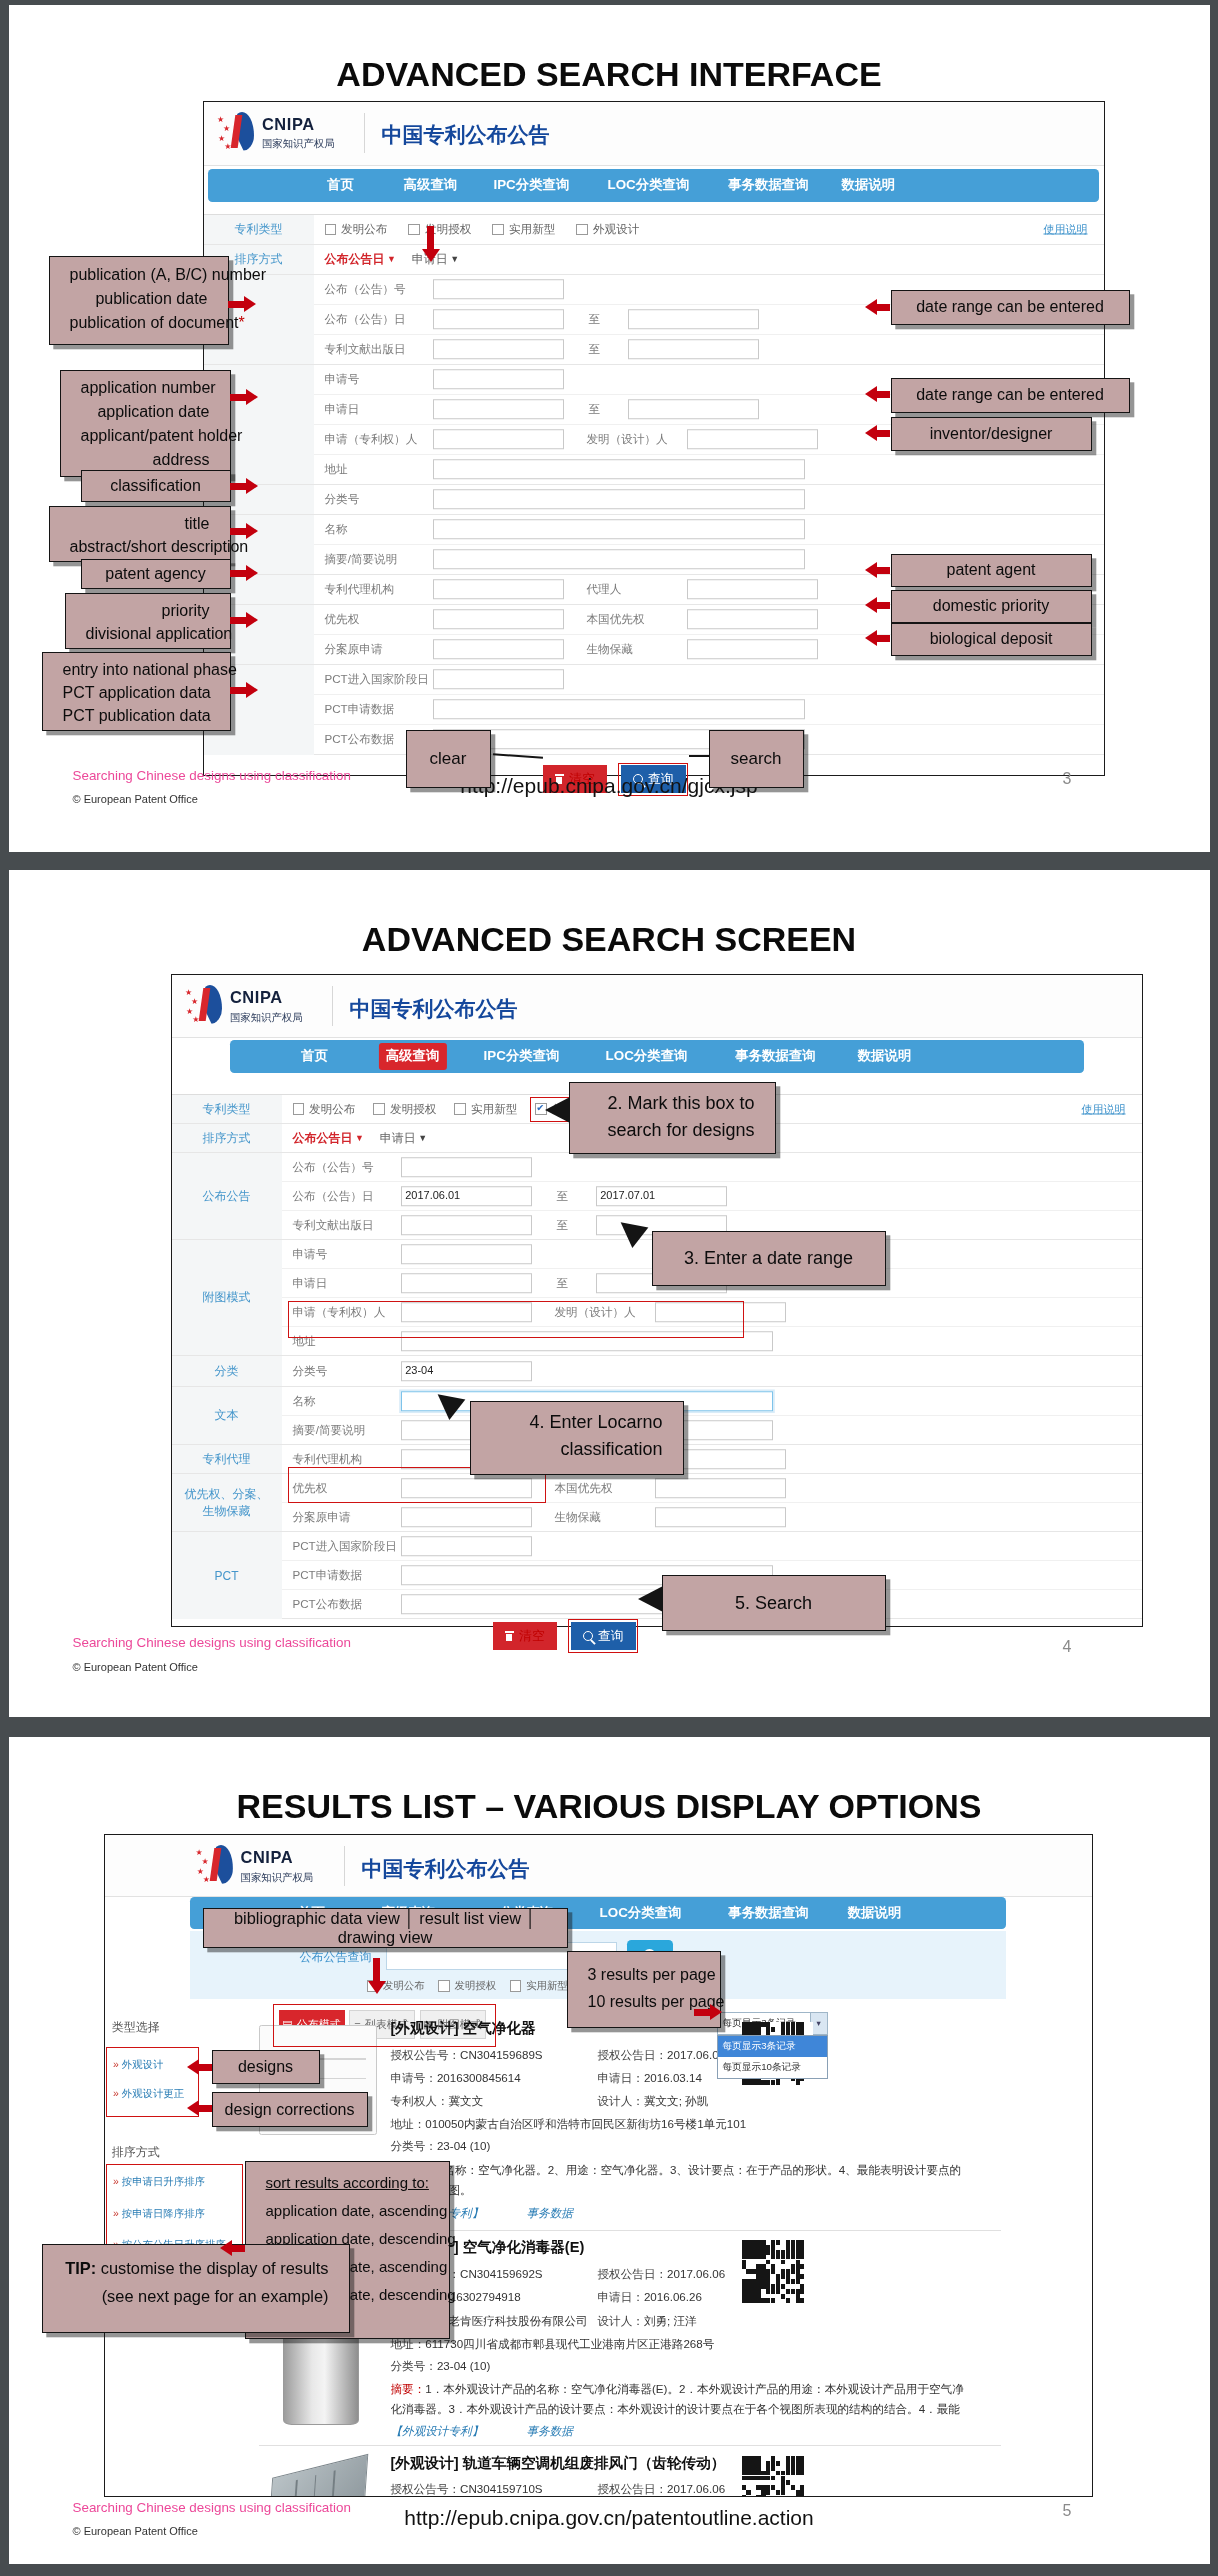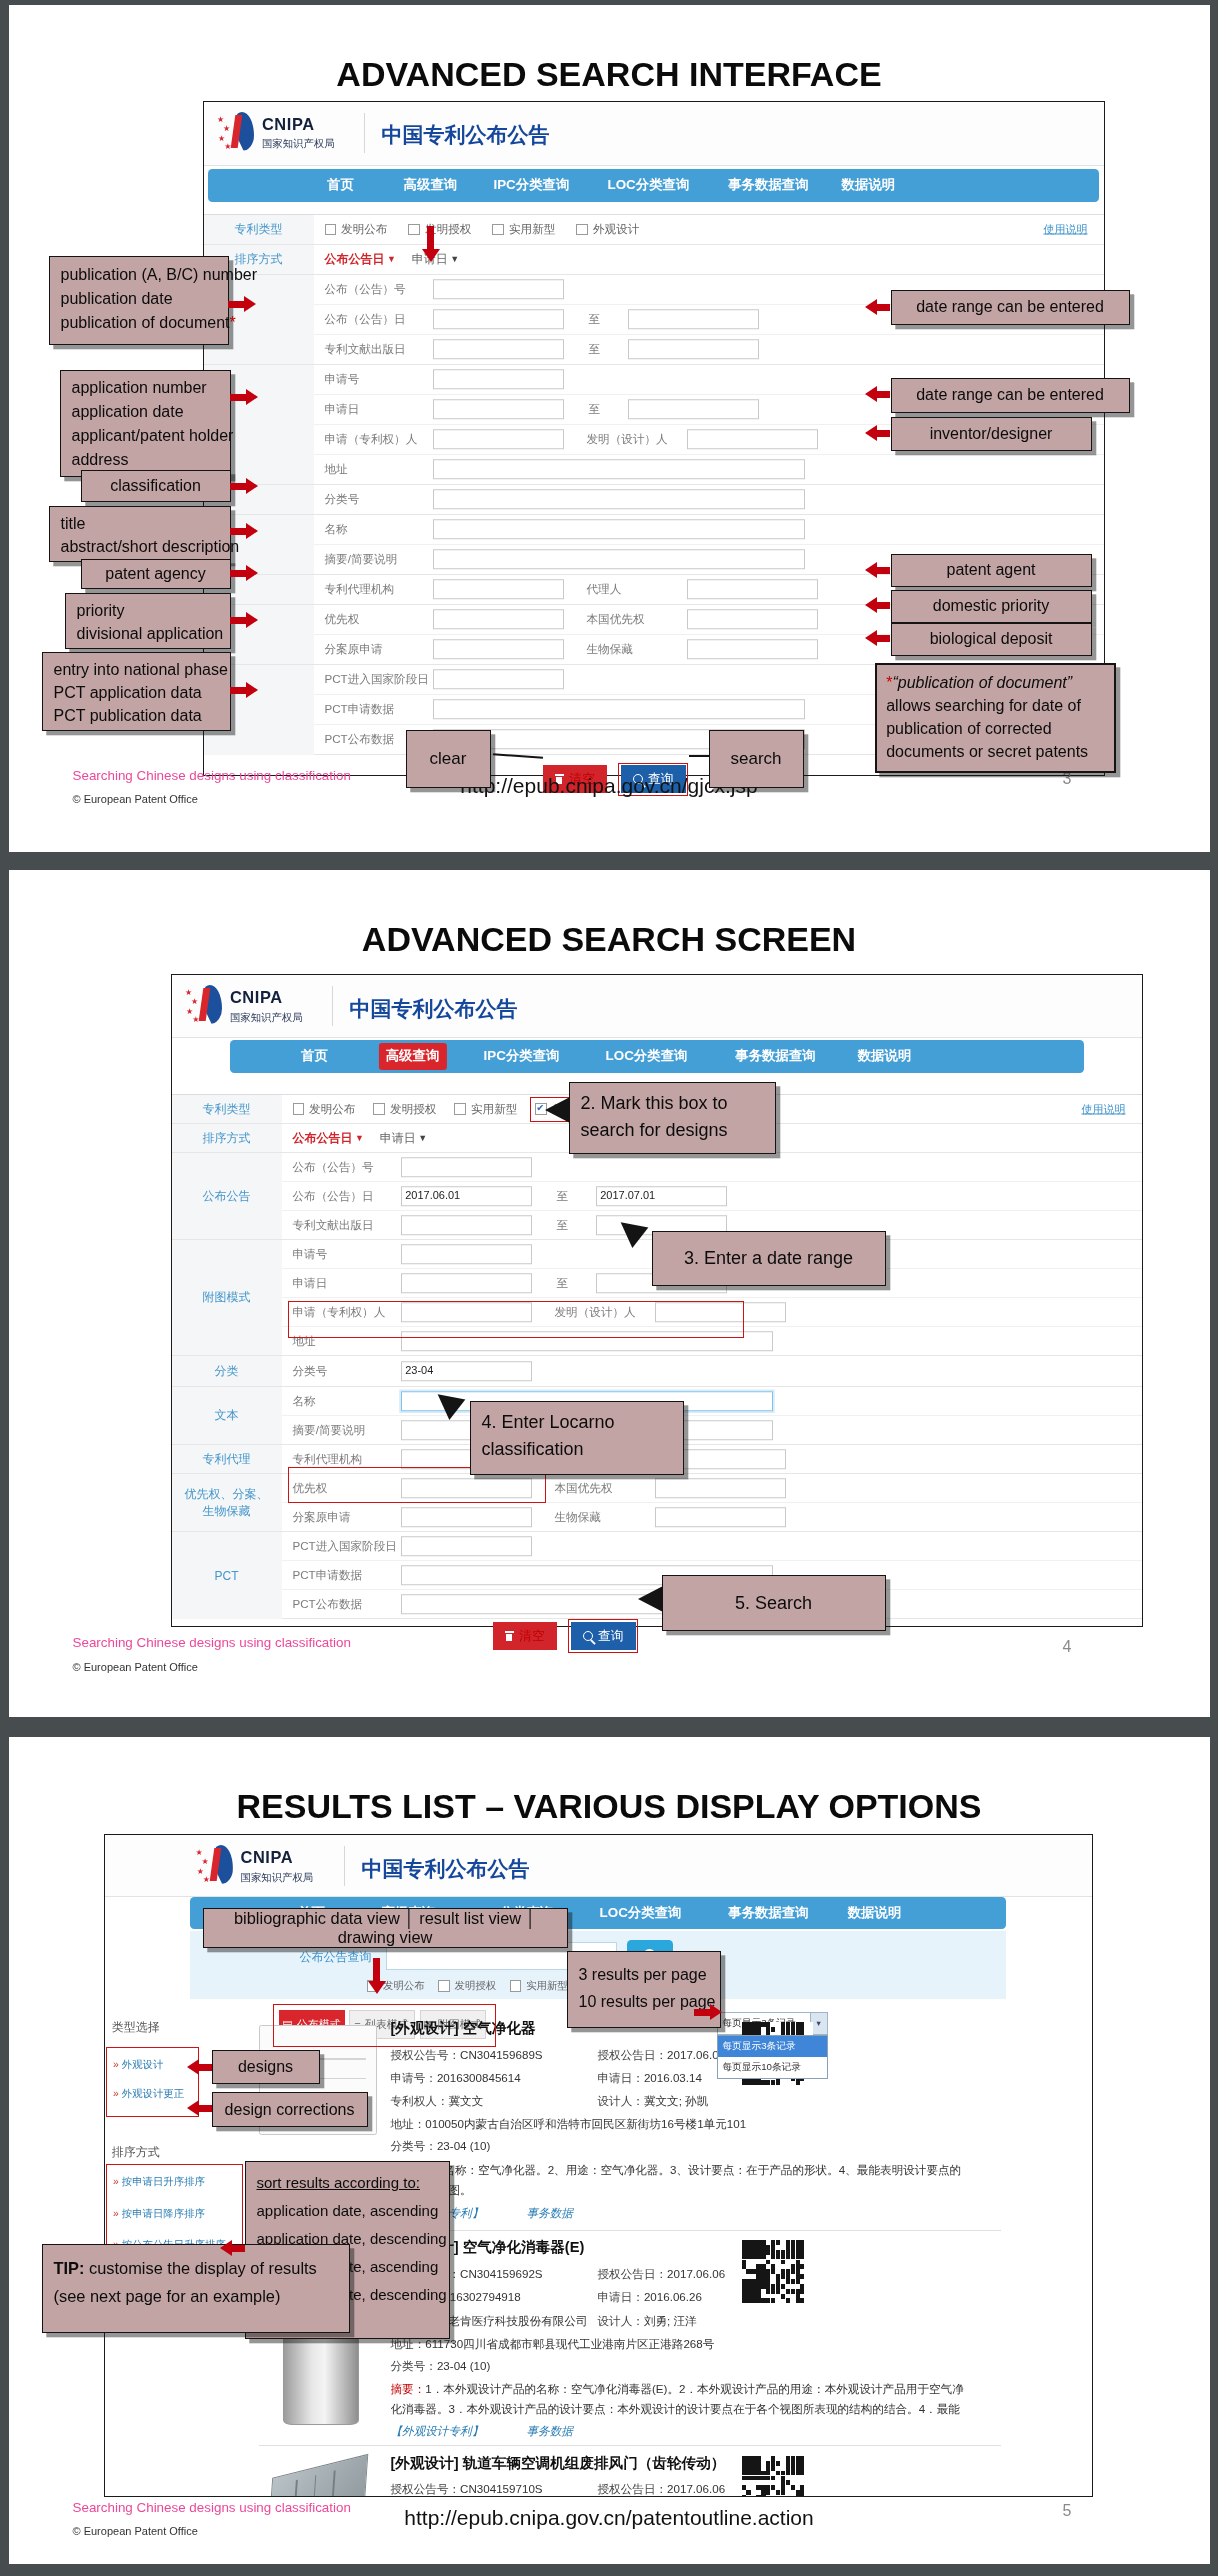--- a/index.html
+++ b/index.html
@@ -55,21 +55,21 @@
   .btn.blue{background:#1e5fa9;}
   .sbwrap{border:1.8px solid #d01010;padding:1.8px;display:inline-block;line-height:0;}
   .tico{position:relative;width:9px;height:10.4px;display:inline-block;}
   .tico::before{content:"";position:absolute;left:0;top:0;width:9px;height:1.8px;background:#fff;}
   .tico::after{content:"";position:absolute;left:1.2px;top:3px;width:6.7px;height:7.3px;background:#fff;}
   .mico{width:8px;height:8px;border:1.8px solid #fff;border-radius:50%;position:relative;display:inline-block;}
   .mico::after{content:"";position:absolute;right:-4.3px;bottom:-2.4px;width:6px;height:1.8px;background:#fff;transform:rotate(45deg);}
   
   .co{position:absolute;background:#c2a4a4;border:1.8px solid #141414;box-shadow:4.3px 4.3px 0 rgba(20,20,20,0.45);
      color:#0c0c0c;z-index:30;box-sizing:border-box;}
-  .co .ln{display:block;padding:0 11px;white-space:nowrap;}
+  .co .ln{display:block;padding:0 20px;white-space:nowrap;text-align:right;}
   .co.center{display:flex;align-items:center;justify-content:center;text-align:center;}
   .red{color:#c00000;}
   .redbox{position:absolute;border:1.8px solid #cf1212;z-index:20;pointer-events:none;}
   .arr{position:absolute;width:28px;height:17px;z-index:35;}
   .arr .stem{position:absolute;background:#c3000e;top:4.9px;width:16px;height:7.3px;}
   .arr .head{position:absolute;width:0;height:0;border:solid transparent;top:0;}
   .arr.r .stem{left:0;}
   .arr.r .head{left:16px;border-left:12px solid #c3000e;border-top:8.5px solid transparent;border-bottom:8.5px solid transparent;}
   .arr.l .stem{left:12px;}
   .arr.l .head{left:0;border-right:12px solid #c3000e;border-top:8.5px solid transparent;border-bottom:8.5px solid transparent;}
@@ -438,23 +438,20 @@
     </div>
 
   <div class="co center" style="left:882px;top:618px;width:201px;height:33px;font-size:16px">
       <span>biological deposit</span>
     </div>
   <div class="arr l" style="left:853px;top:625px">
       <span class="stem"></span>
       <span class="head"></span>
     </div>
 
-  <div class="co" style="left:866px;top:658px;width:241px;height:110px;font-size:16px;border-width:2.4px;padding:6px 2.4px;line-height:23px">
-    <span style="display:block;padding:0 7.3px;white-space:normal"><span class="red">*</span><i>“publication of  document”</i><span> allows searching for date of publication of corrected documents or secret patents</span></span>
-  </div>
 
   <div class="co center" style="left:397px;top:725px;width:85px;height:58px;font-size:17px">
       <span>clear</span>
     </div>
   <div class="cline" style="left:484px;top:750px;width:50px;transform:rotate(4deg)"></div>
   <div class="co center" style="left:700px;top:725px;width:95px;height:58px;font-size:17px">
       <span>search</span>
     </div>
   <div class="cline" style="left:680px;top:750px;width:21px"></div>
 

